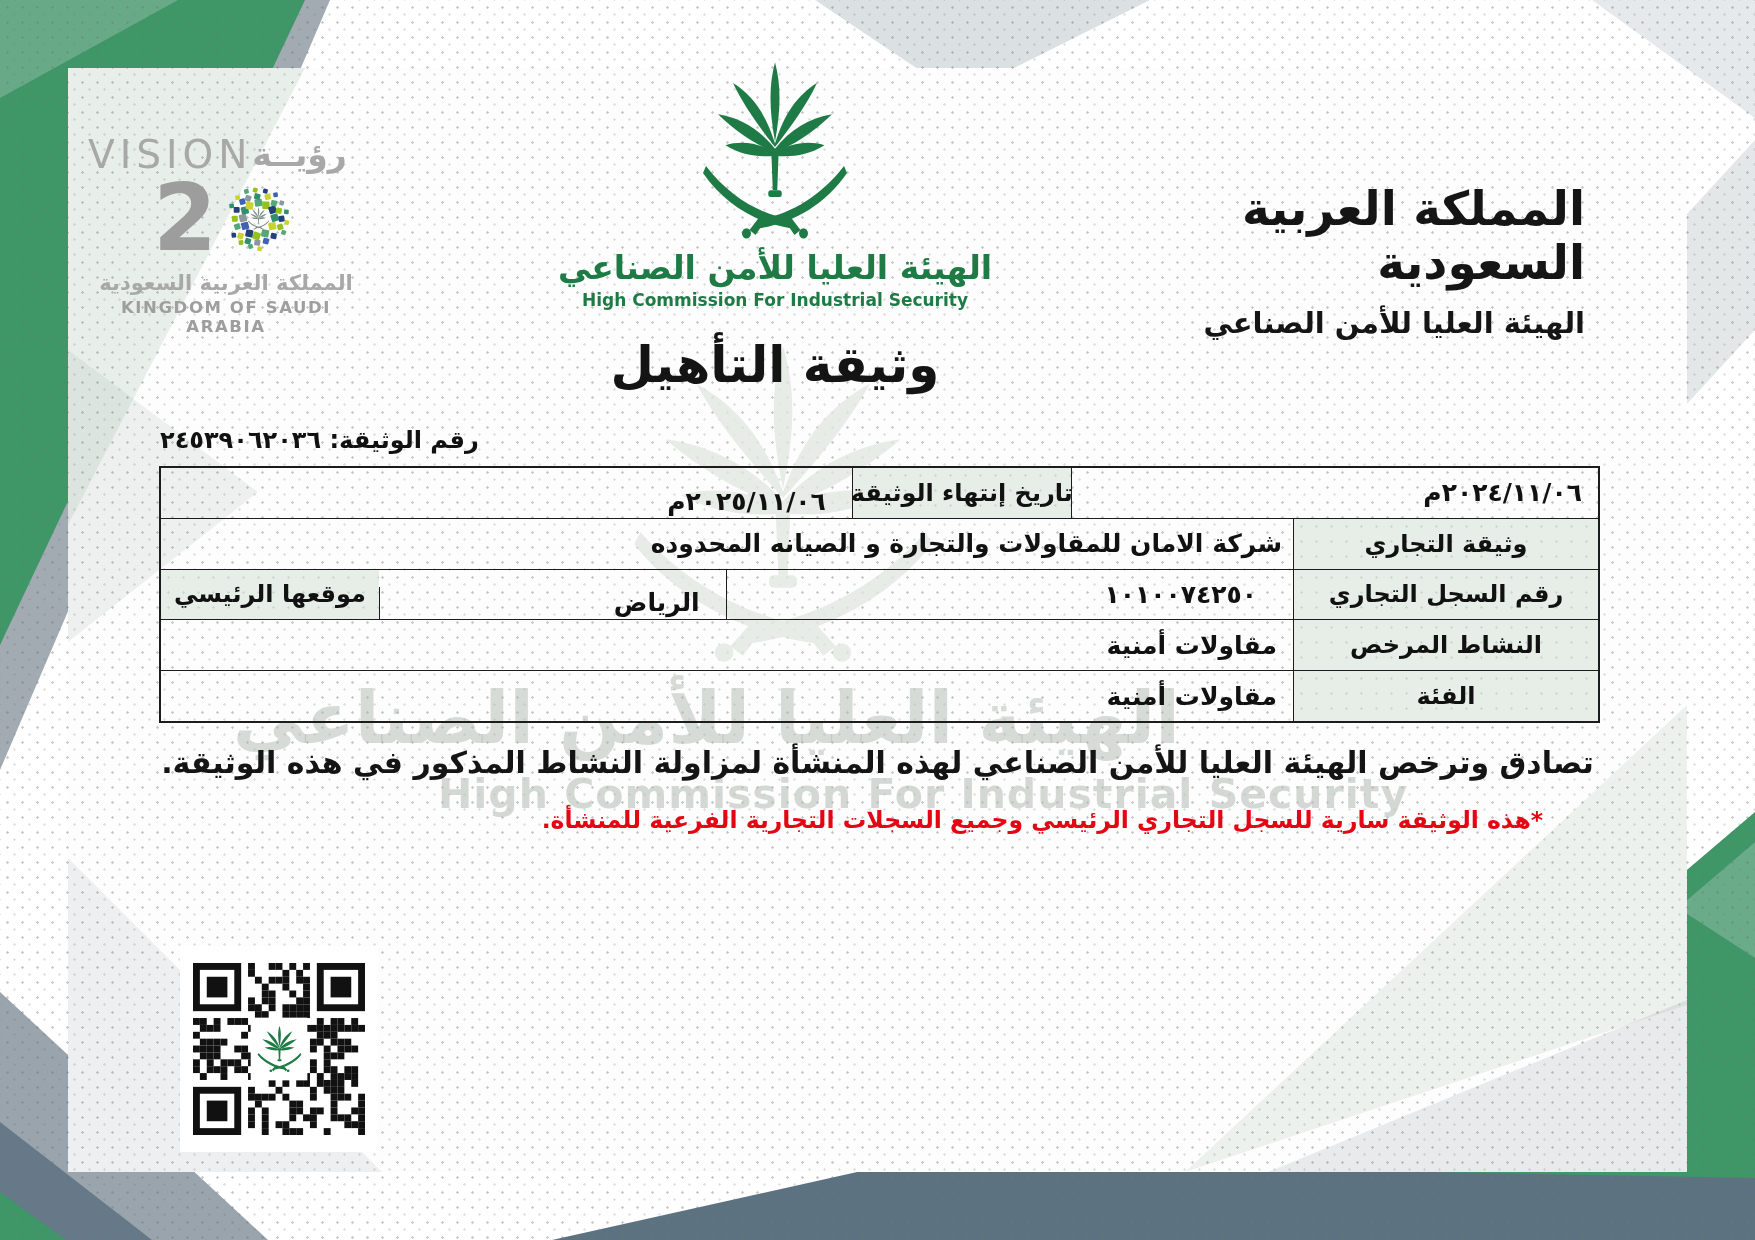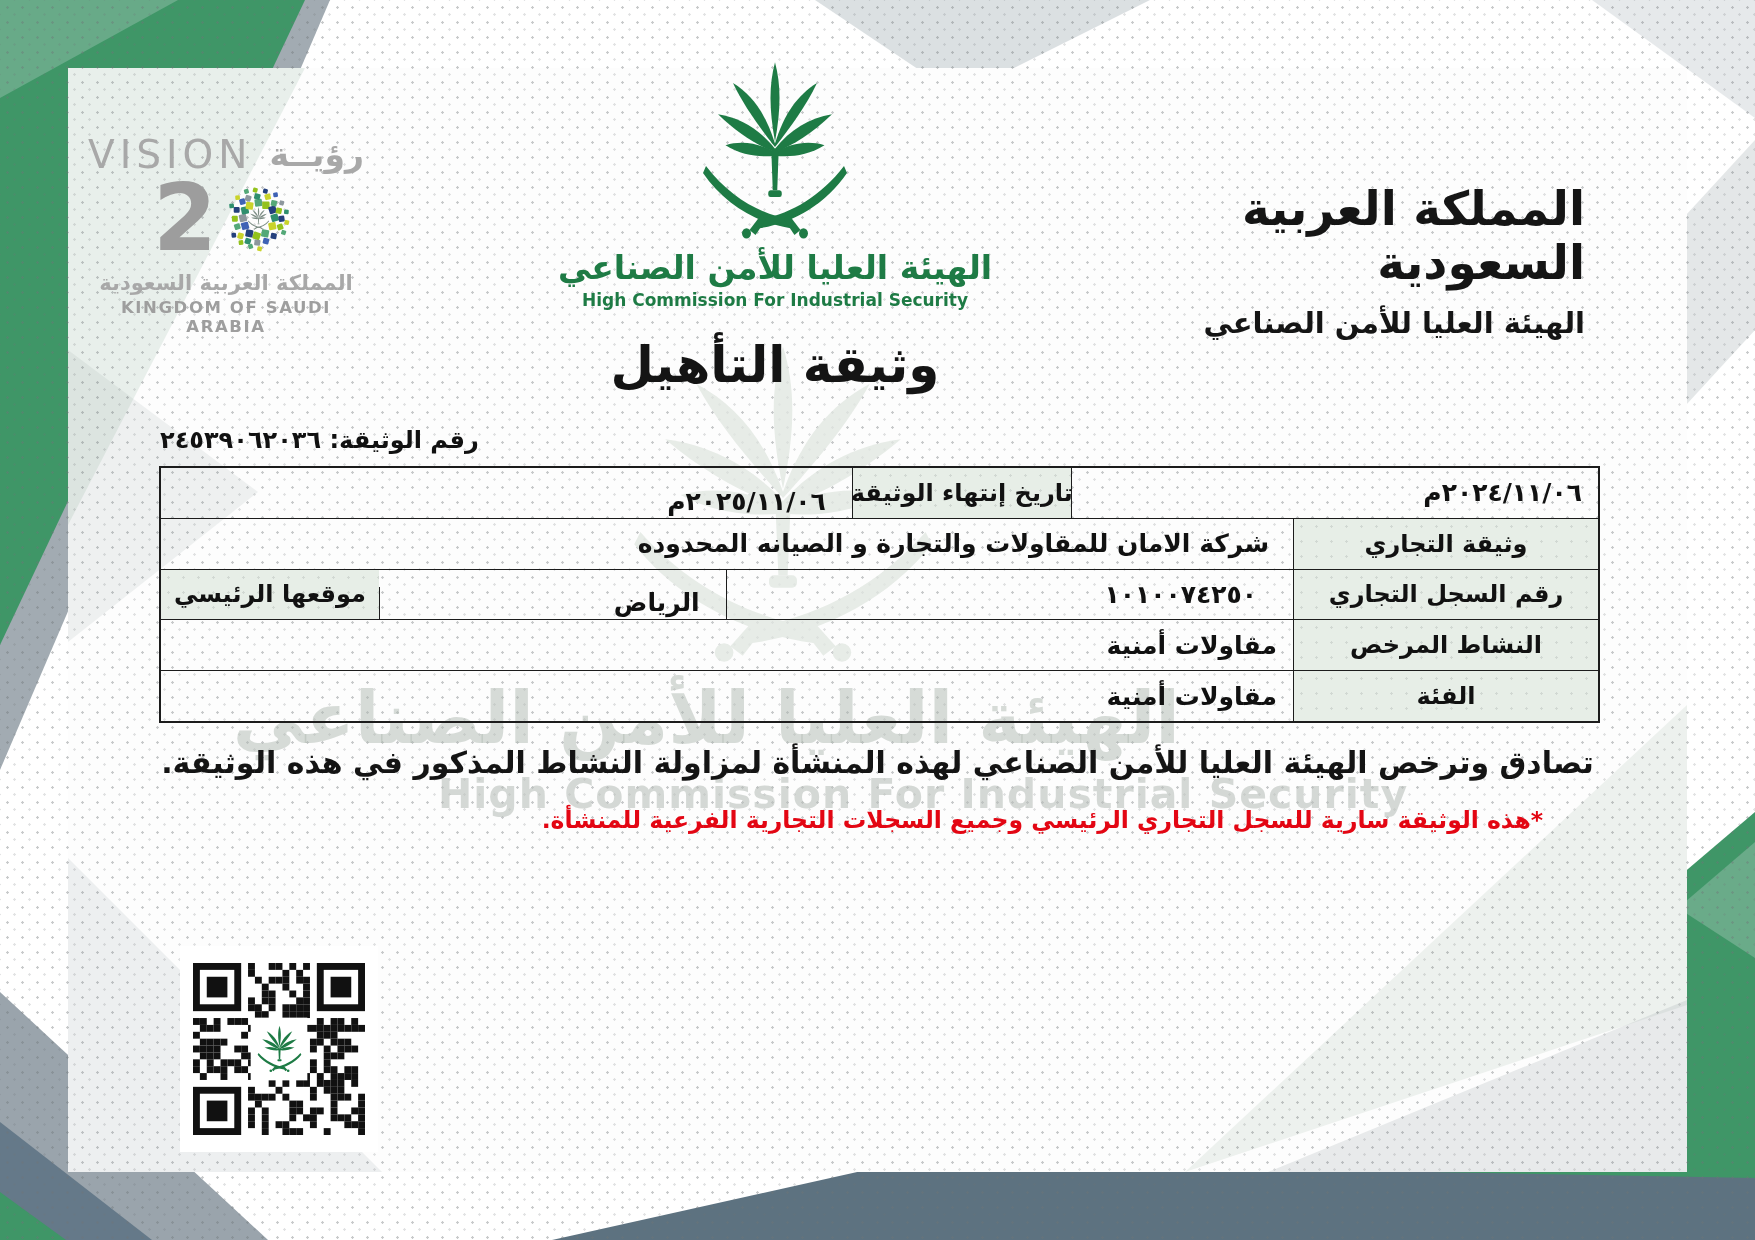--- a/index.html
+++ b/index.html
@@ -32,21 +32,21 @@
   .br-light  {background:#6aab89;clip-path:polygon(1678px 908px,1755px 842px,1755px 958px);}
   .bot-slate {background:#5d7280;clip-path:polygon(552px 1240px,1755px 1240px,1755px 1178px,902px 1162px);}
   
   .ov-tl  {background:rgba(125,170,145,.16);clip-path:polygon(68px 68px,305px 68px,68px 525px);}
   .ov-l   {background:rgba(150,160,166,.14);clip-path:polygon(68px 350px,258px 492px,68px 642px);}
   .ov-bl  {background:rgba(150,160,166,.15);clip-path:polygon(68px 858px,382px 1172px,68px 1172px);}
   .ov-brs {background:rgba(140,170,150,.14);clip-path:polygon(1185px 1172px,1687px 705px,1687px 1005px);}
   .ov-brg {background:rgba(150,160,166,.20);clip-path:polygon(1268px 1172px,1687px 1000px,1687px 1172px);}
   
   .vision{position:absolute;left:88px;top:132px;width:276px;text-align:center;color:#a4a4a4;}
-  .v-line1{display:flex;justify-content:space-between;align-items:center;gap:12px;}
+  .v-line1{display:flex;justify-content:flex-start;align-items:center;}
   .v-en{font-size:39px;letter-spacing:5px;color:#a8a8a8;}
   .v-ar{font-size:33px;font-weight:700;color:#a8a8a8;}
   .v-year{display:flex;justify-content:center;align-items:center;margin-top:-4px;}
   .v-num{font-size:92px;font-weight:700;color:#9d9d9d;line-height:1;}
   .v-kar{font-size:21px;font-weight:700;color:#a8a8a8;margin-top:6px;}
   .v-ken{font-size:16.5px;font-weight:700;letter-spacing:1.6px;color:#9e9e9e;margin-top:3px;}
   
   .chead{position:absolute;left:555px;top:52px;width:440px;text-align:center;}
   .org-ar{font-size:33px;font-weight:700;color:#1e7b45;margin-top:2px;}
   .org-en{font-size:17px;font-weight:700;color:#1e7b45;margin-top:3px;}
@@ -61,21 +61,21 @@
           display:flex;flex-direction:column;border:2px solid #1c1c1c;background:transparent;}
   .trow{display:flex;flex:1;border-bottom:1.6px solid #1c1c1c;}
   .trow:last-child{border-bottom:none;}
   .tcell{display:flex;align-items:center;border-left:1.6px solid #1c1c1c;
          font-weight:700;color:#111;white-space:nowrap;}
   .tcell:last-child{border-left:none;}
   .th{background:#e7eee7;justify-content:center;font-size:24px;padding:0 4px;
       background-image:radial-gradient(rgba(110,115,118,.18) 1px,transparent 1.3px);background-size:15px 15px;}
   .tv{justify-content:flex-start;font-size:25px;padding:0 16px;}
   .w1{width:20.6%;} .w2{width:34.4%;} .w3{width:14.6%;} .w4{flex:1;} .wspan{flex:1;}
-  .pad26{padding:0 26px;margin-top:17px;} .pad36{padding:0 36px;letter-spacing:2px;} .pad12{padding:0 24px;}
+  .pad26{padding:0 26px;margin-top:17px;} .pad36{padding:0 36px;letter-spacing:2px;} .pad12{padding:0 11px;}
   
   .statement{position:absolute;left:118px;right:118px;top:745px;direction:rtl;text-align:center;
              font-size:30px;font-weight:700;color:#141414;}
   .rednote{position:absolute;right:212px;top:806px;direction:rtl;text-align:right;
            font-size:23.5px;font-weight:700;color:#e30613;}
   
   .wm-emblem{left:628px;top:328px;opacity:.8;}
   .wm-ar{left:420px;top:676px;width:760px;direction:rtl;text-align:center;
          font-size:72px;font-weight:700;color:rgba(176,186,178,.5);white-space:nowrap;}
   .wm-en{left:438px;top:770px;width:710px;text-align:center;

